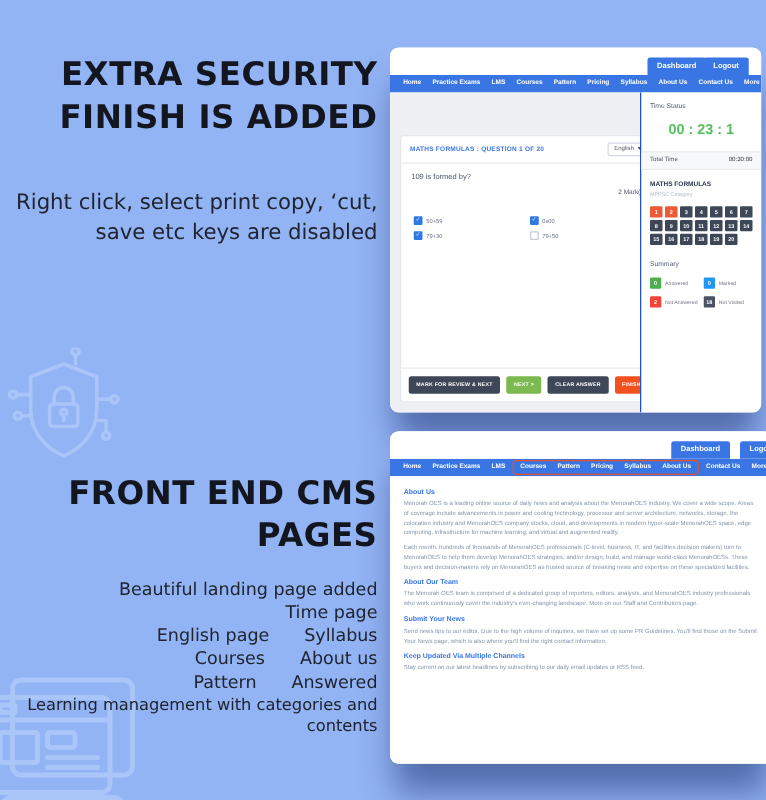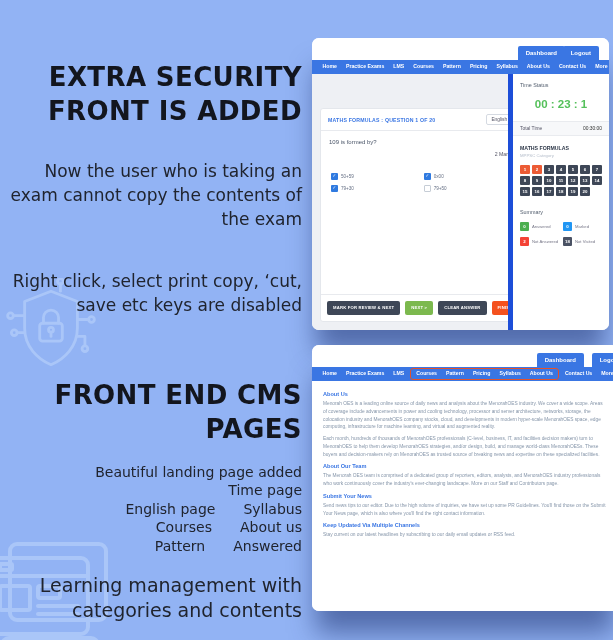--- a/index.html
+++ b/index.html
@@ -8,29 +8,29 @@
     background:#92b3f4;
     font-family:"DejaVu Sans","Liberation Sans",sans-serif;
   }
   
   .deco{position:absolute;z-index:0;}
   .deco-shield{left:2px;top:278px;}
   .deco-pages{left:-14px;bottom:-16px;}
   
   .txtblock{position:absolute;left:10px;width:292px;z-index:1;
     display:flex;flex-direction:column;align-items:flex-end;text-align:right;color:#20242e;}
-  .sec-security{top:61px;}
+  .sec-security{top:44px;}
   .sec-cms{top:379px;}
   .big-title{font-size:26px;line-height:1.3;font-weight:800;letter-spacing:.4px;color:#13161e;}
   .lead{font-size:17px;line-height:1.42;margin:0;}
   .sec-security .p1{margin-top:30px;}
   .sec-security .p2{margin-top:38px;}
   .cms-lines{margin-top:16px;font-size:14px;line-height:1.33;display:flex;flex-direction:column;align-items:flex-end;}
   .cms-duo{display:flex;gap:28px;justify-content:flex-end;}
-  .cms-foot{margin-top:17px;font-size:19px;line-height:1.35;margin-bottom:0;}
+  .cms-foot{font-size:13px;line-height:1.35;margin-bottom:0;}
   
   .app-card{position:absolute;background:#fff;border-radius:7px;overflow:hidden;z-index:2;
     box-shadow:0 26px 26px -4px rgba(30,49,112,.55);
     font-family:"Liberation Sans","DejaVu Sans",sans-serif;}
   .card-exam{left:312px;top:38px;width:297px;height:292px;display:flex;flex-direction:column;}
   .card-cms{left:312px;top:345px;width:306px;height:266px;display:flex;flex-direction:column;}
   .topbar{position:relative;height:22px;background:#fff;flex:0 0 auto;}
   .tb-btn{position:absolute;bottom:0;background:#3a76e3;color:#fff;font-size:6px;font-weight:bold;
     padding:4px 8px;border:none;border-radius:2px 2px 0 0;line-height:1;cursor:pointer;}
   .navbar{height:14px;background:#3a76e3;display:flex;align-items:center;padding:0 6px;flex:0 0 auto;}
@@ -56,21 +56,21 @@
   .cbx.off{background:#fff;border:1px solid #c6cdd6;box-sizing:border-box;}
   .opt-label{font-size:4.6px;color:#667085;}
   .qc-spacer{flex:1;}
   .qc-foot{border-top:1px solid #e8eaee;padding:6px;display:flex;gap:5px;align-items:center;}
   .act-btn{border:none;border-radius:2px;color:#fff;font-weight:bold;font-size:4.2px;
     padding:5px 6px;line-height:1;letter-spacing:.2px;cursor:pointer;white-space:nowrap;}
   .b-dark{background:#3e4757;}
   .b-green{background:#7cb94e;}
   .b-orange{background:#f4511e;}
   
-  .exam-side{width:82px;background:#fff;border-left:5px solid #1d4ed8;padding:8px 7px;flex:0 0 auto;
+  .exam-side{width:82px;background:#fff;border-left:1px solid #1d4ed8;padding:8px 7px;flex:0 0 auto;
     display:flex;flex-direction:column;}
   .side-label{font-size:5.4px;color:#556070;}
   .timer{font-size:11.5px;font-weight:bold;color:#55c05b;text-align:center;margin:10px 0 11px;}
   .total-row{margin:0 -7px;padding:4px 7px;background:#f7f8fa;border-top:1px solid #e9ebef;border-bottom:1px solid #e9ebef;
     display:flex;justify-content:space-between;font-size:4.9px;color:#556;}
   .total-val{color:#333;}
   .exam-name{font-size:5.2px;font-weight:bold;color:#2d3748;margin-top:9px;}
   .exam-cat{font-size:4.3px;color:#b3bcc9;margin-top:2px;}
   .num-grid{display:grid;grid-template-columns:repeat(7,1fr);gap:2px;margin-top:7px;}
   .num{height:9px;background:#3e4757;color:#fff;font-size:4.4px;font-weight:bold;border-radius:1px;
@@ -125,23 +125,22 @@
       <rect x="52" y="50" width="22" height="12" rx="2"></rect>
       <line x1="52" y1="70" x2="92" y2="70"></line>
       <line x1="52" y1="78" x2="92" y2="78"></line>
       <rect x="16" y="102" width="96" height="40" rx="7"></rect>
     </g>
   </svg>
 
   <div class="txtblock sec-security">
     <div class="big-title">
       <span>EXTRA SECURITY</span><br>
-      <span>FRONT IS ADDED</span>
-    </div>
-    <p class="lead p1">Now the user who is taking an exam cannot copy the contents of the exam</p>
+      <span>FINISH IS ADDED</span>
+    </div>
     <p class="lead p2">Right click, select print copy, ‘cut, save etc keys are disabled</p>
   </div>
 
   <div class="txtblock sec-cms">
     <div class="big-title">
       <span>FRONT END CMS</span><br>
       <span>PAGES</span>
     </div>
     <div class="cms-lines">
       <span>Beautiful landing page added</span>

